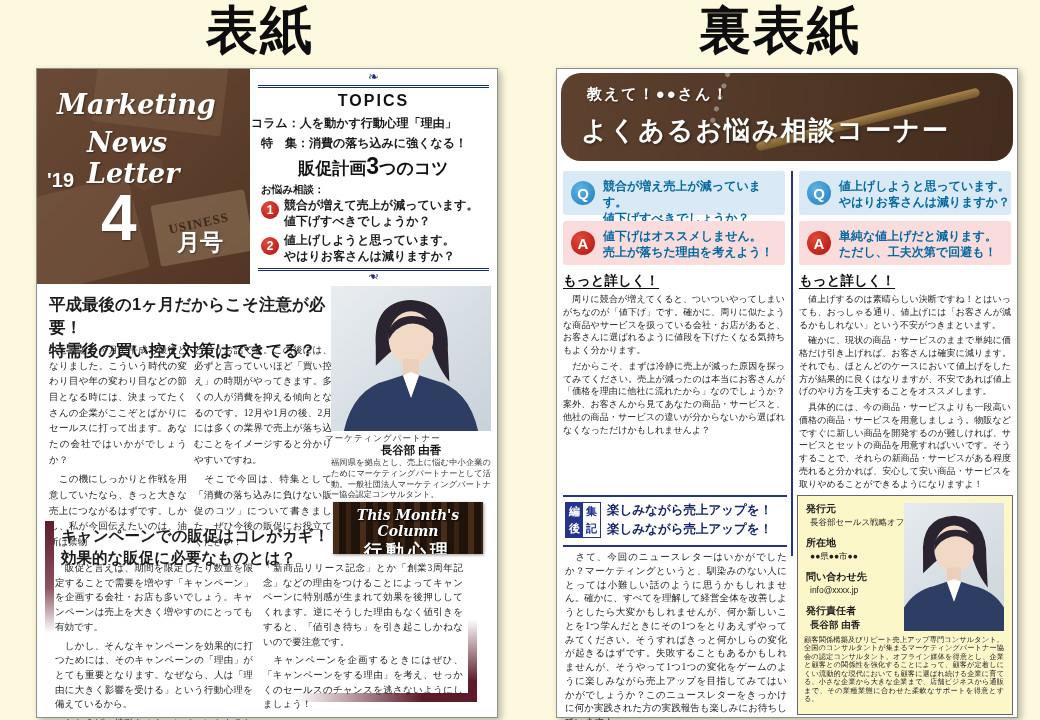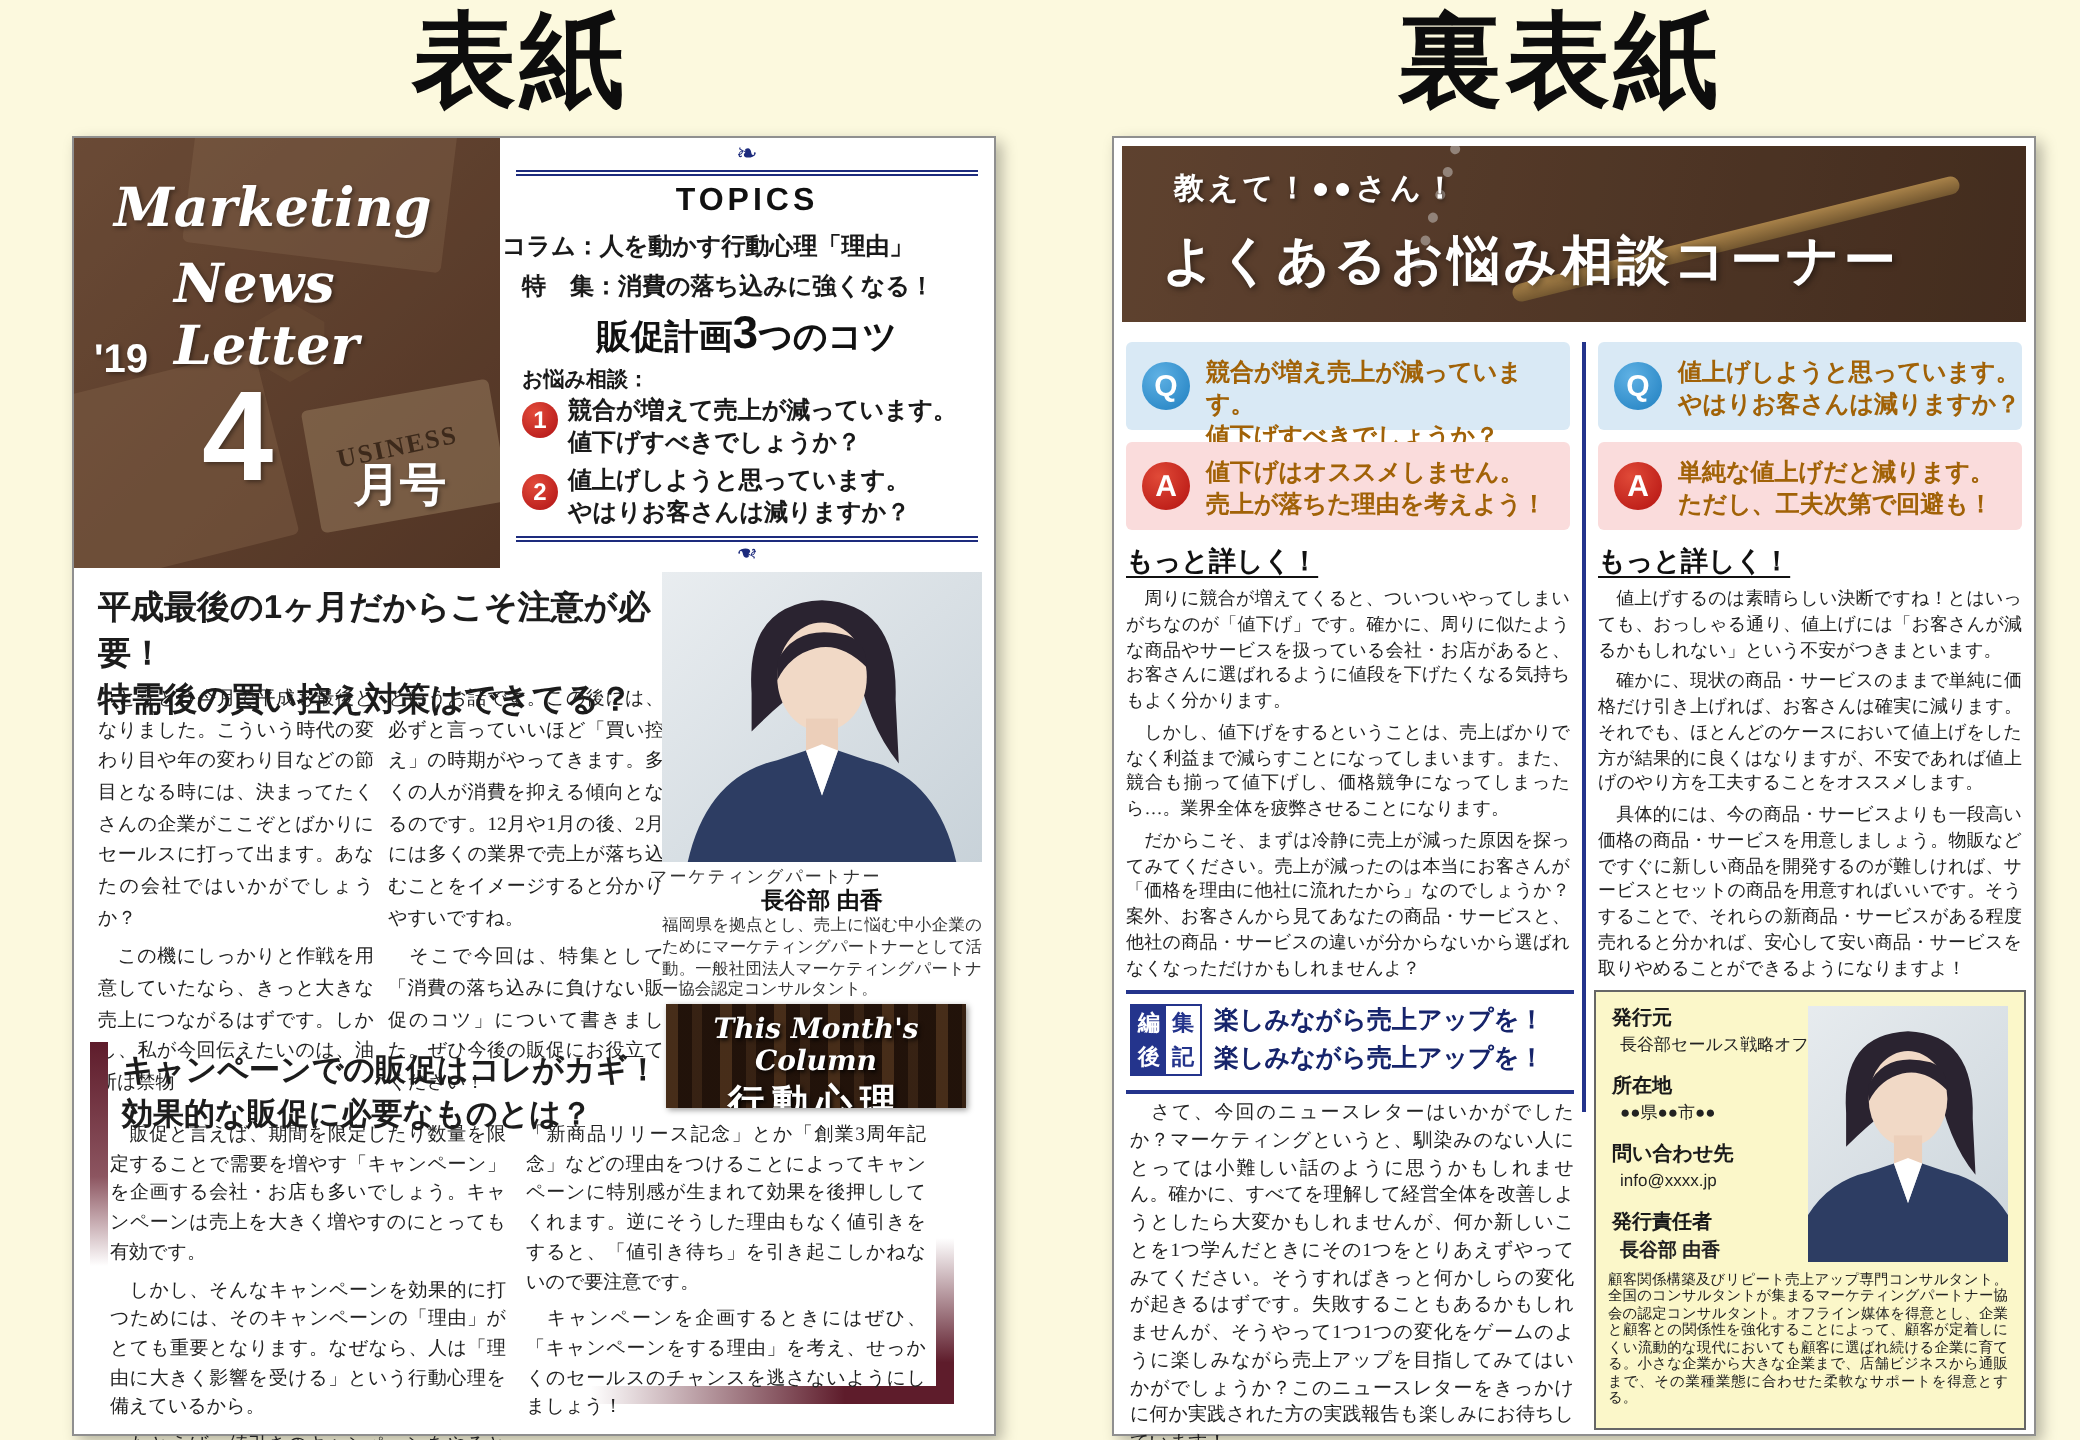--- a/index.html
+++ b/index.html
@@ -36,30 +36,30 @@
   .author-bio{font-size:8.2px;color:#333;line-height:1.32;text-align:justify;}
   .column-box{background:#2e1c10;overflow:hidden;box-shadow:1px 1px 3px rgba(0,0,0,.4);}
   .books{position:absolute;inset:0;background:repeating-linear-gradient(90deg,rgba(165,112,62,.55) 0 6px,rgba(42,24,12,.65) 6px 13px,rgba(120,80,45,.5) 13px 18px,rgba(42,24,12,.65) 18px 27px);}
   .column-box .shade{position:absolute;inset:0;background:rgba(22,12,6,.45);}
   .cb1{position:relative;color:#fff;font-family:"DejaVu Serif",serif;font-style:italic;font-weight:bold;font-size:14px;text-align:center;margin-top:5px;text-shadow:1px 1px 2px #000;}
   .cb2{position:relative;color:#fff;font-weight:bold;font-size:18px;text-align:center;letter-spacing:4px;text-shadow:1px 1px 2px #000;}
   .maroon-v{background:linear-gradient(180deg,#5e1c2b,#8c5560 60%,rgba(140,85,96,0));}
   .maroon-v2{background:linear-gradient(180deg,rgba(94,28,43,0),#5e1c2b 75%);}
   .maroon-h{background:linear-gradient(90deg,rgba(94,28,43,0),#5e1c2b 70%);}
   
-  .back-header{background:linear-gradient(100deg,#6f4e39,#4c3323);overflow:hidden;}
+  .back-header{background:linear-gradient(100deg,#6f4e39,#4c3323);overflow:hidden;border-radius:20px;}
   .bh-overlay{position:absolute;inset:0;background:rgba(38,24,14,.22);}
   .bh-kicker{position:absolute;color:#fff;font-size:15px;font-weight:bold;letter-spacing:2px;text-shadow:1px 1px 2px rgba(0,0,0,.5);}
   .bh-title{position:absolute;color:#fff;font-size:26px;font-weight:bold;letter-spacing:2px;text-shadow:1px 1px 3px rgba(0,0,0,.5);}
   .qbox{background:#d9e9f5;border-radius:3px;}
   .abox{background:#fadcdc;border-radius:3px;}
   .qa-circle{position:absolute;left:8px;top:10px;width:24px;height:24px;border-radius:50%;color:#fff;font-weight:bold;font-size:15px;display:flex;align-items:center;justify-content:center;}
   .q-circ{background:radial-gradient(circle at 35% 30%,#5fb1e4,#1f7fc0);}
   .a-circ{background:radial-gradient(circle at 35% 30%,#e04a38,#b41210);}
-  .qa-text{position:absolute;left:40px;top:7px;font-size:12px;font-weight:bold;color:#a16207;line-height:1.35;}
+  .qa-text{position:absolute;left:40px;top:7px;font-size:12px;font-weight:bold;color:#0369a1;line-height:1.35;}
   .more{font-size:13.5px;font-weight:bold;color:#111;text-decoration:underline;text-underline-offset:3px;}
   .backbody{font-family:"Liberation Serif",serif;font-size:9px;color:#222;line-height:1.42;text-align:justify;}
   .backbody p{margin:0 0 3px 0;}
   .divider{background:#24348c;}
   .ed-banner{border-top:2px solid #24348c;border-bottom:2px solid #24348c;}
   .ed-grid{display:grid;grid-template-columns:17px 17px;grid-template-rows:17px 17px;border:1px solid #24348c;}
   .ed-cell{display:flex;align-items:center;justify-content:center;font-size:11px;font-weight:bold;}
   .ed-navy{background:#24348c;color:#fff;}
   .ed-white{background:#fff;color:#24348c;}
   .ed-title{font-size:12.5px;font-weight:bold;color:#16246b;line-height:1.55;}
@@ -203,21 +203,20 @@
     <div class="abs abox" style="left:6px;top:152px;width:222px;height:44px;">
       <div class="qa-circle a-circ">A</div>
       <div class="qa-text">
         <div>値下げはオススメしません。</div>
         <div>売上が落ちた理由を考えよう！</div>
       </div>
     </div>
     <div class="abs more" style="left:6px;top:203px;">もっと詳しく！</div>
     <div class="abs backbody" style="left:6px;top:224px;width:222px;">
       <p>　周りに競合が増えてくると、ついついやってしまいがちなのが「値下げ」です。確かに、周りに似たような商品やサービスを扱っている会社・お店があると、お客さんに選ばれるように値段を下げたくなる気持ちもよく分かります。</p>
-      <p>　しかし、値下げをするということは、売上ばかりでなく利益まで減らすことになってしまいます。また、競合も揃って値下げし、価格競争になってしまったら…。業界全体を疲弊させることになります。</p>
       <p>　だからこそ、まずは冷静に売上が減った原因を探ってみてください。売上が減ったのは本当にお客さんが「価格を理由に他社に流れたから」なのでしょうか？案外、お客さんから見てあなたの商品・サービスと、他社の商品・サービスの違いが分からないから選ばれなくなっただけかもしれませんよ？</p>
     </div>
 
     <div class="abs qbox" style="left:242px;top:102px;width:212px;height:44px;">
       <div class="qa-circle q-circ">Q</div>
       <div class="qa-text">
         <div>値上げしようと思っています。</div>
         <div>やはりお客さんは減りますか？</div>
       </div>
     </div>

